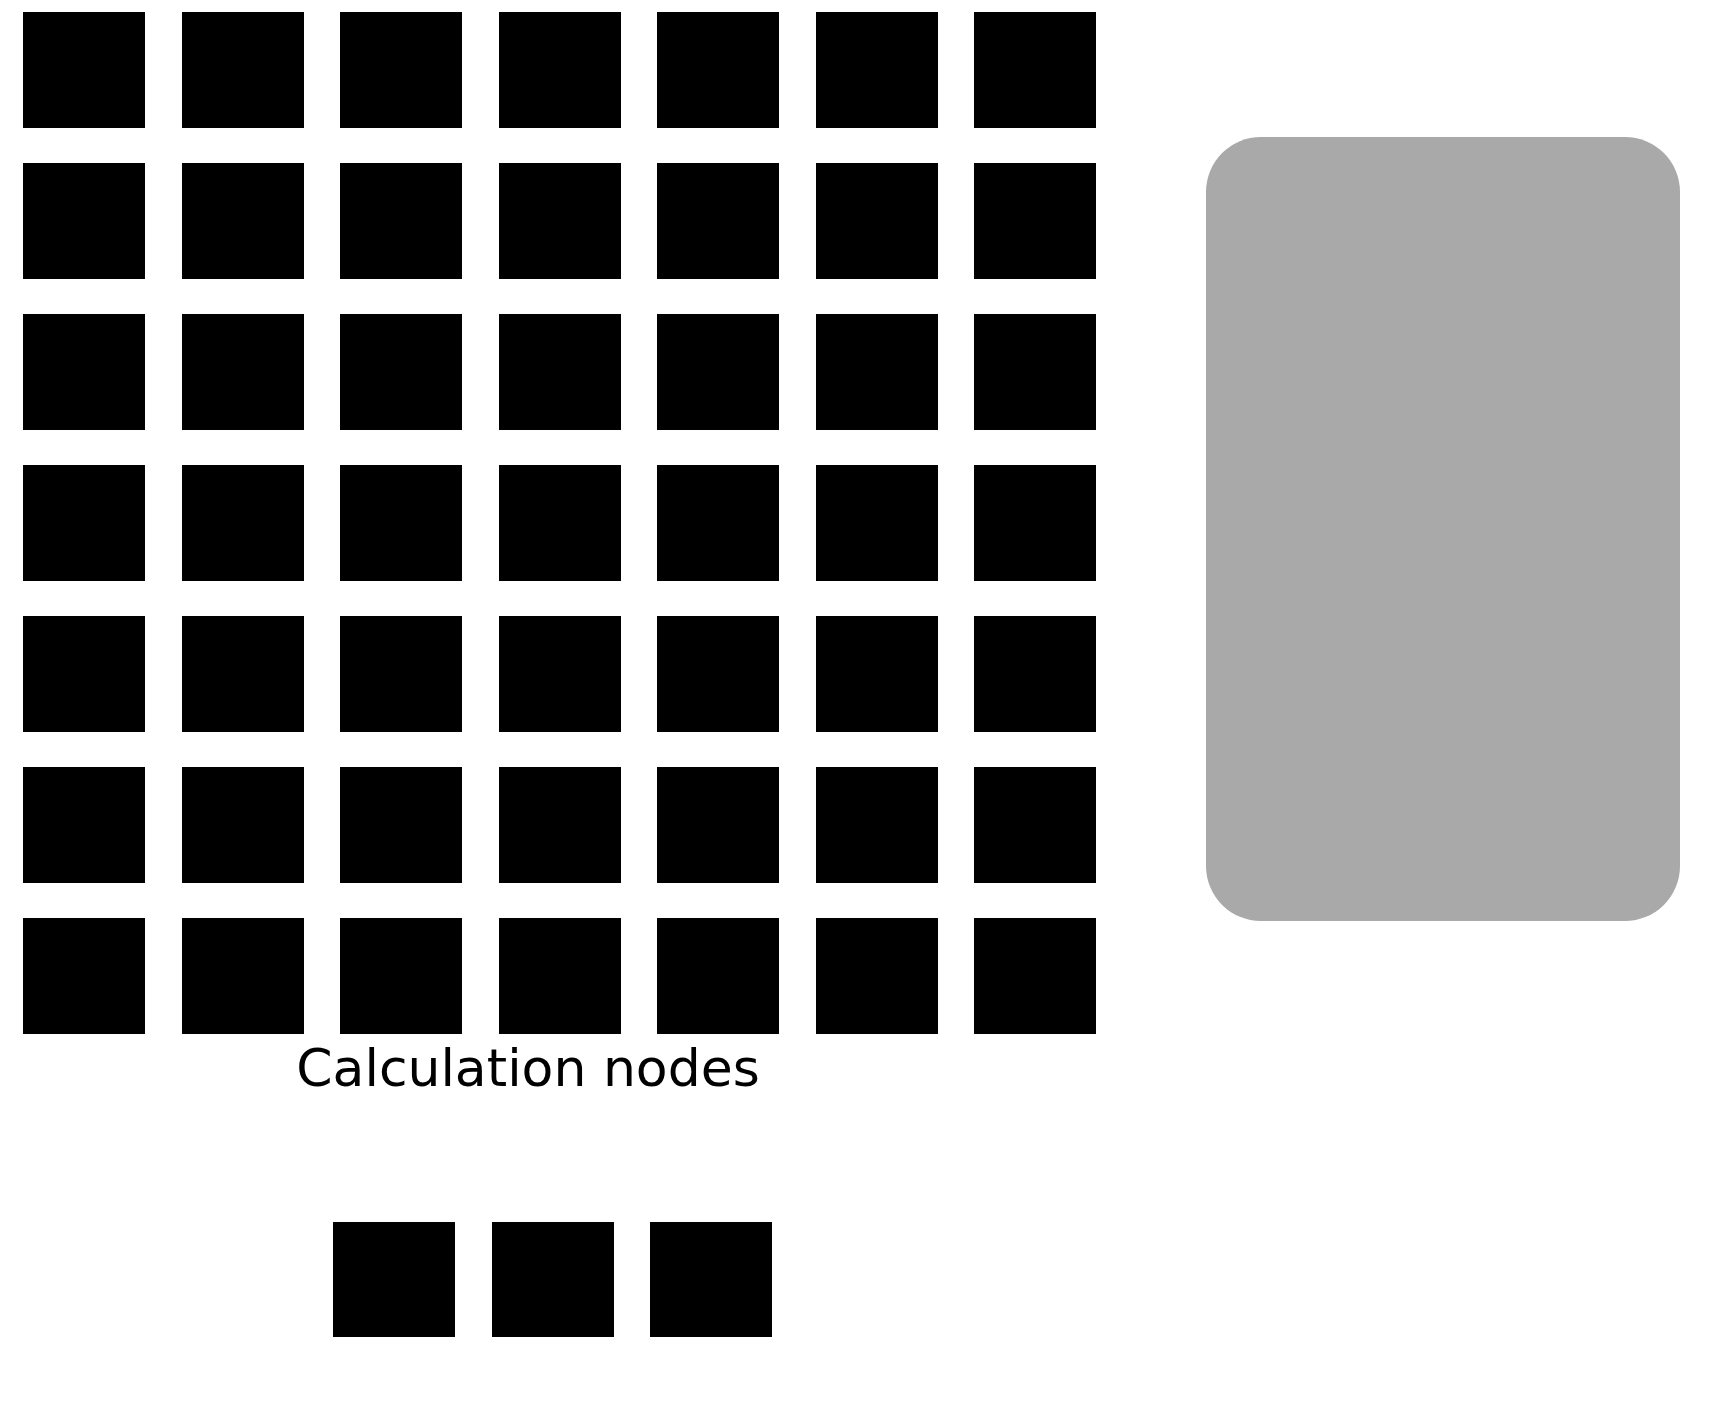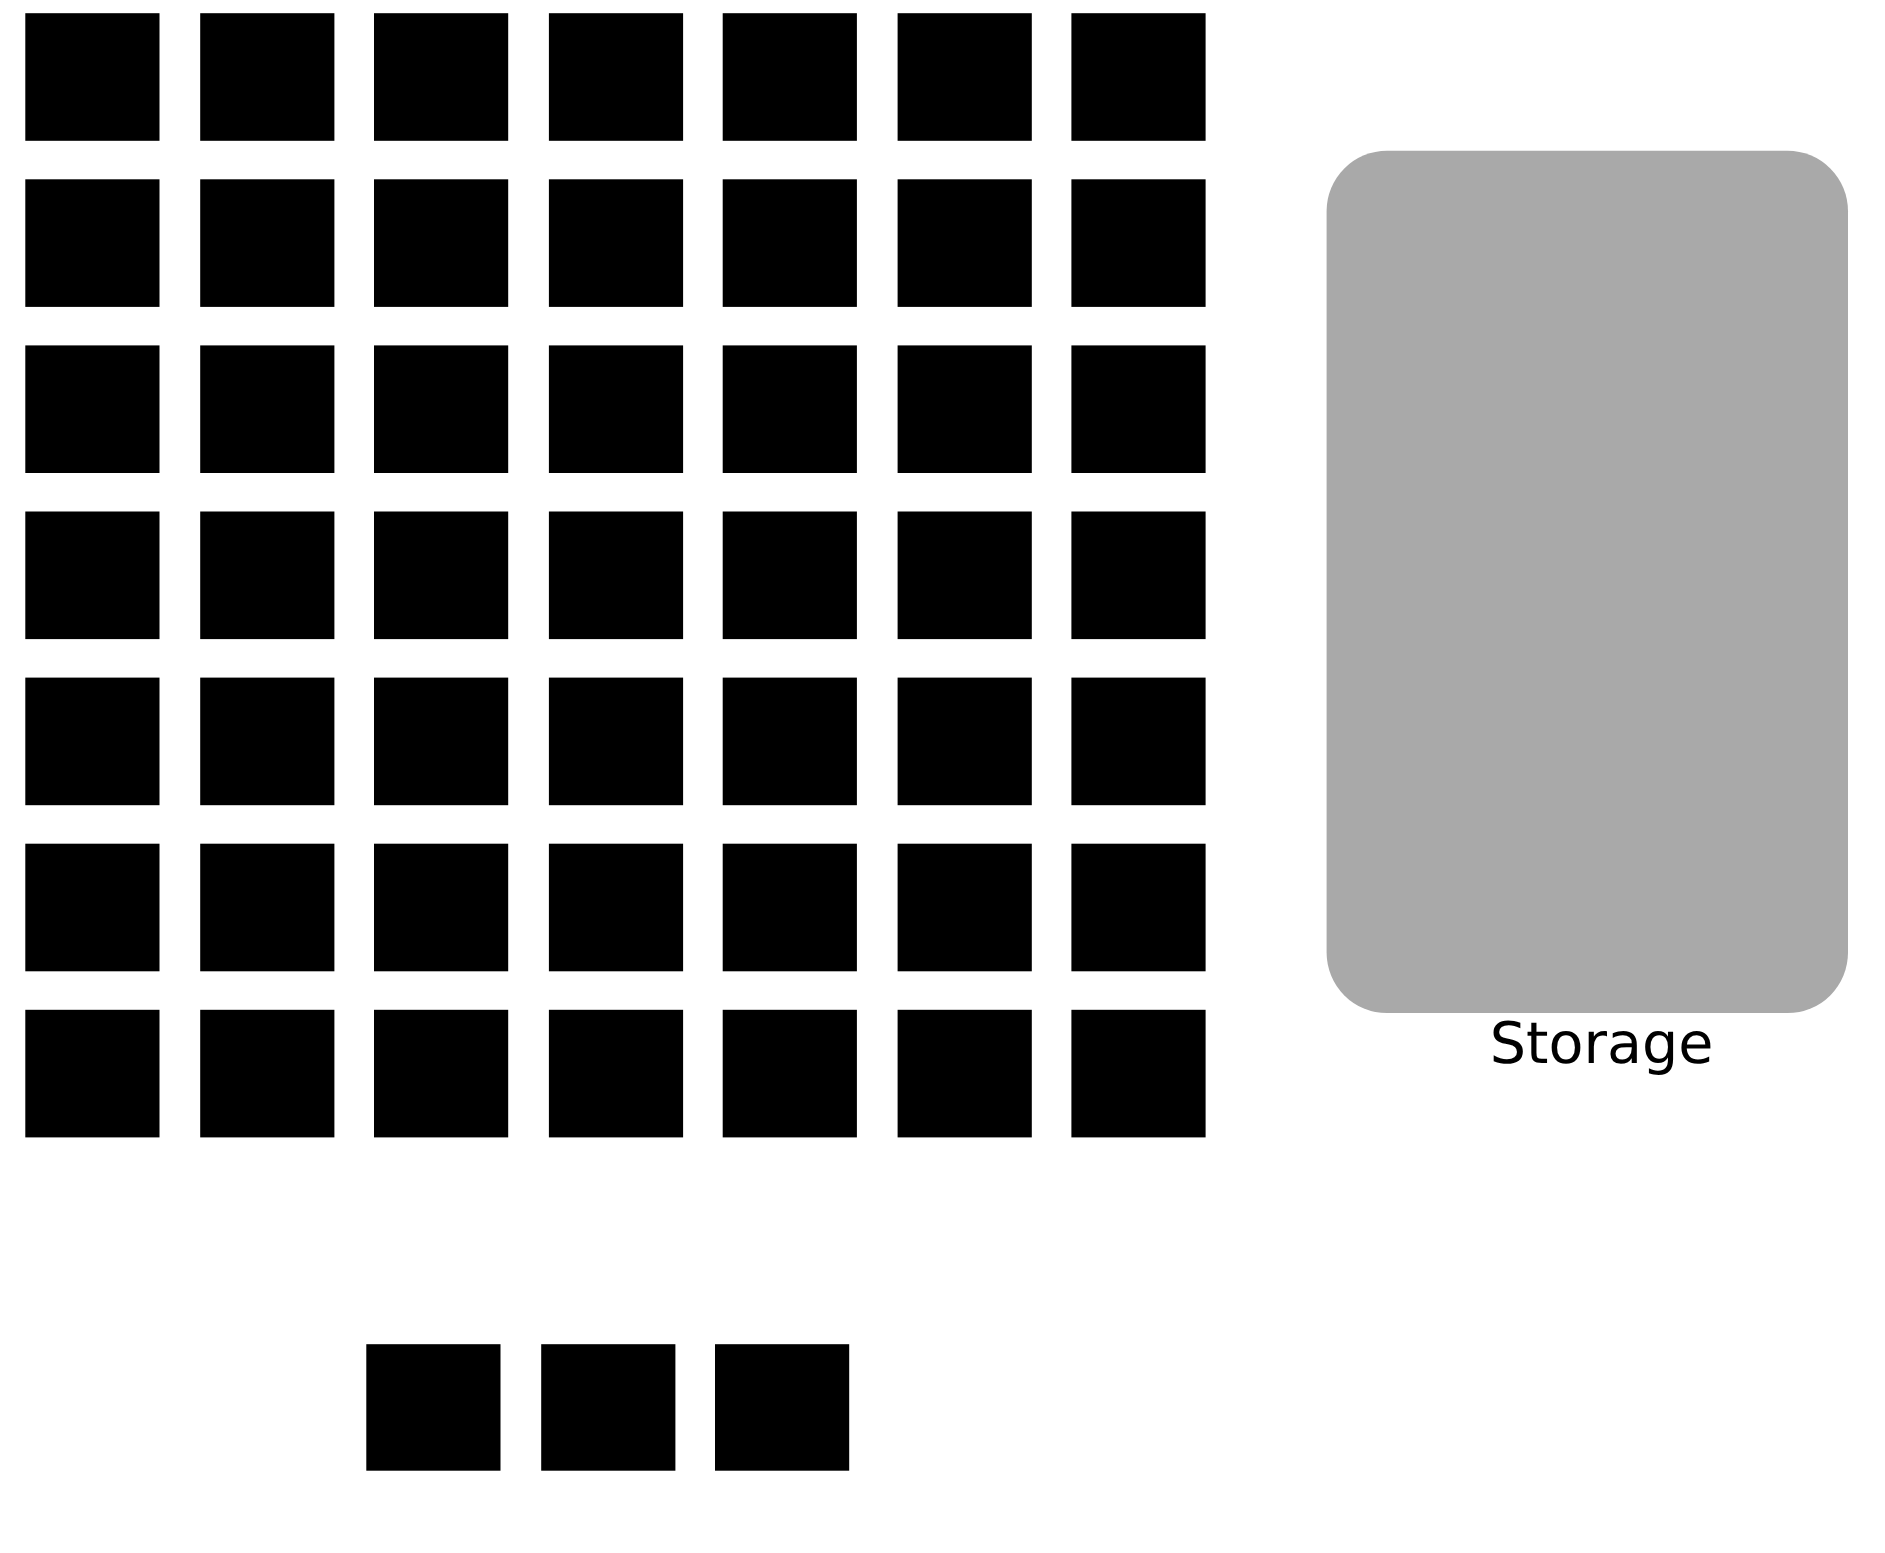--- a/index.html
+++ b/index.html
@@ -120,24 +120,24 @@
       <div class="node-square" style="background: rgb(0, 0, 0);"></div>
       <div class="node-square" style="background: rgb(0, 0, 0);"></div>
       <div class="node-square" style="background: rgb(0, 0, 0);"></div>
       <div class="node-square" style="background: rgb(0, 0, 0);"></div>
       <div class="node-square" style="background: rgb(0, 0, 0);"></div>
       <div class="node-square" style="background: rgb(0, 0, 0);"></div>
       <div class="node-square" style="background: rgb(0, 0, 0);"></div>
       <div class="node-square" style="background: rgb(0, 0, 0);"></div>
     </div>
 
+  <div class="diagram-label calc-label">Calculation nodes</div>
 
   <div class="storage-box" style="background: rgb(169, 169, 169);"></div>
 
-  <div class="diagram-label storage-label">Storage</div>
 
   <div class="node-grid login-grid">
       <div class="node-square" style="background: rgb(0, 0, 0);"></div>
       <div class="node-square" style="background: rgb(0, 0, 0);"></div>
       <div class="node-square" style="background: rgb(0, 0, 0);"></div>
     </div>
 
 
 </div>
 

